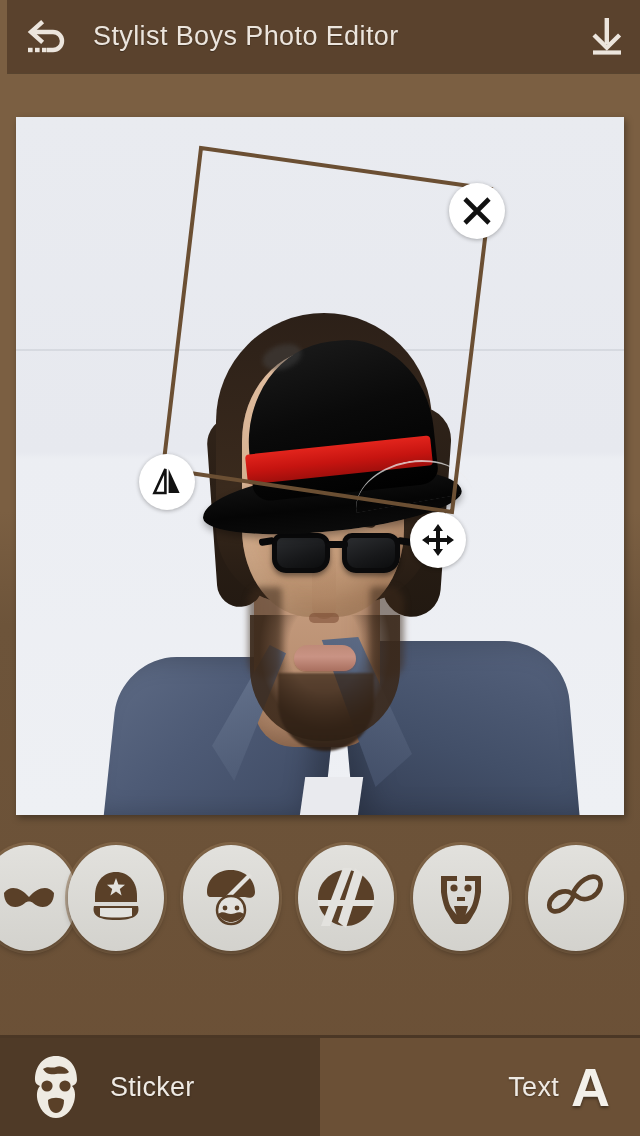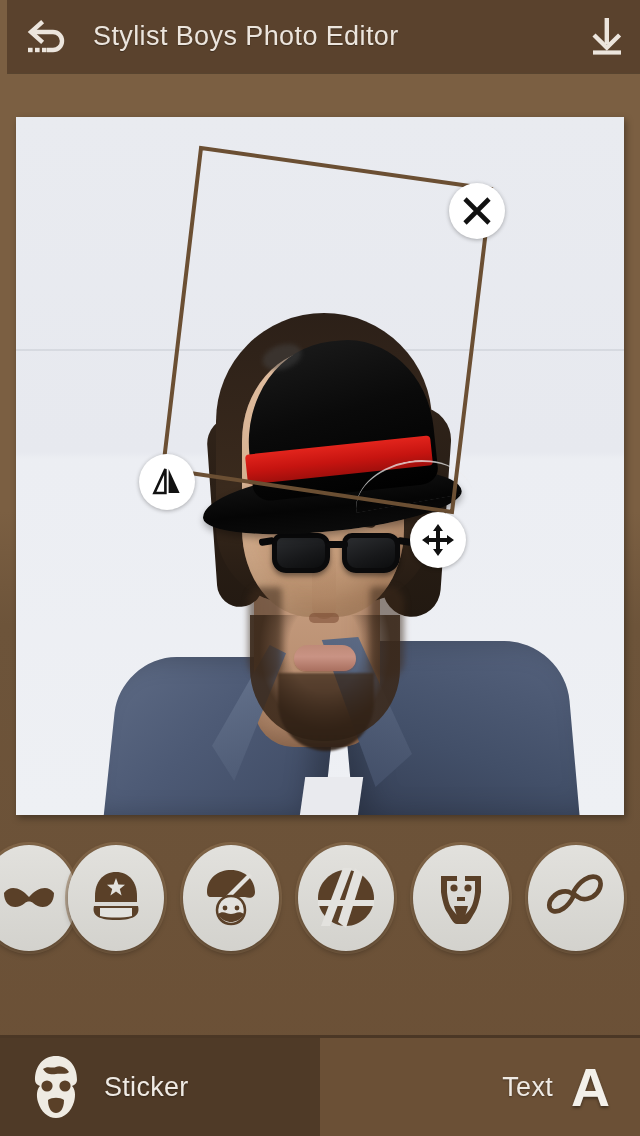--- a/index.html
+++ b/index.html
@@ -264,28 +264,28 @@
 
   
   .bottombar {
     position:absolute; left:0; bottom:0; width:640px; height:98px;
     display:flex;
     border-top: 3px solid #4b3725;
   }
   .bb-sticker {
     width: 320px; height: 98px;
     background: #4f3a27;
-    display:flex; align-items:center; gap:18px;
+    display:flex; align-items:center; gap:24px;
     padding-left: 26px; box-sizing: border-box;
     cursor:pointer;
   }
   .bb-text {
     width: 320px; height: 98px;
     background: #6b5036;
-    display:flex; align-items:center; justify-content:flex-end; gap:18px;
+    display:flex; align-items:center; justify-content:flex-end; gap:12px;
     padding-right: 30px; box-sizing: border-box;
     cursor:pointer;
   }
   .bb-label {
     color:#efeae4; font-size:27px; letter-spacing:.3px;
     text-shadow: 0 1px 2px rgba(0,0,0,.35);
   }
   .bb-bigA {
     color:#f3f0ea; font-size:54px; font-weight:bold; line-height:1;
     text-shadow: 0 2px 3px rgba(0,0,0,.4);

